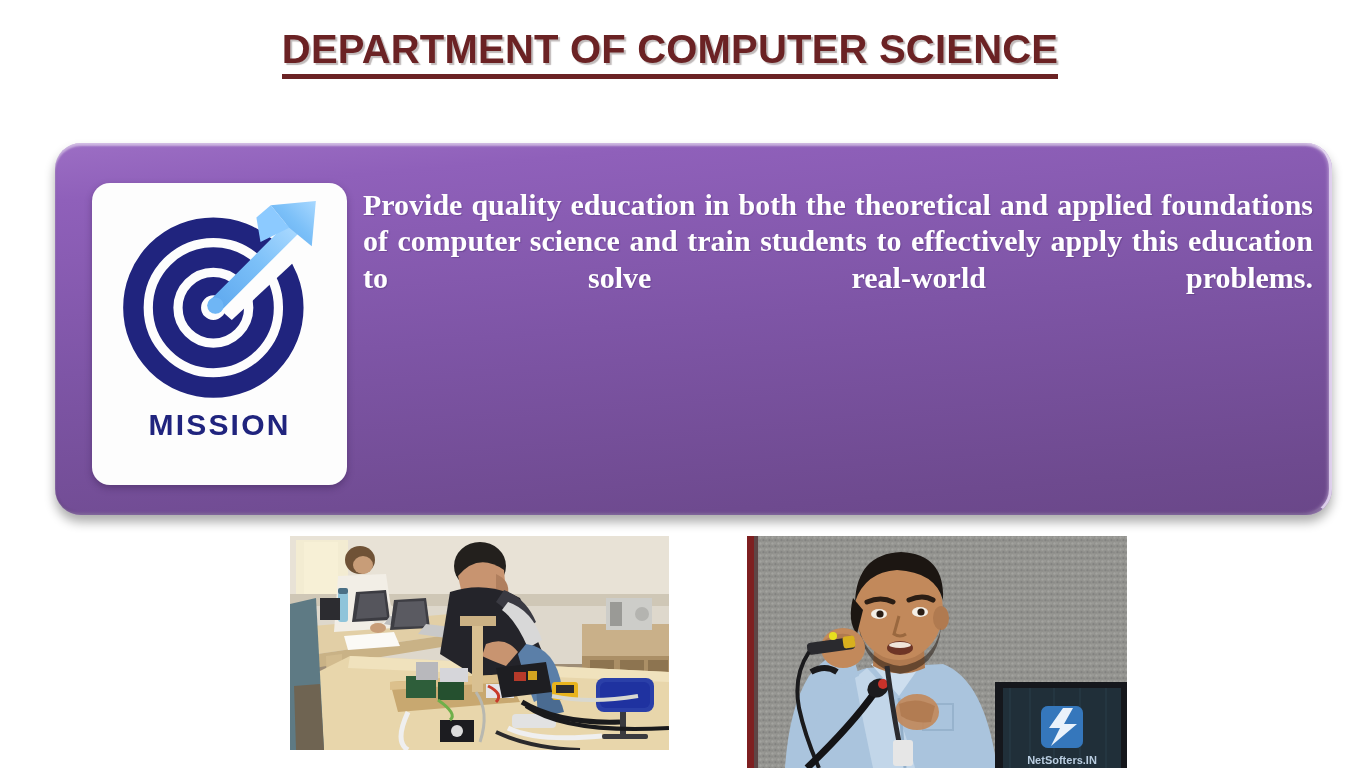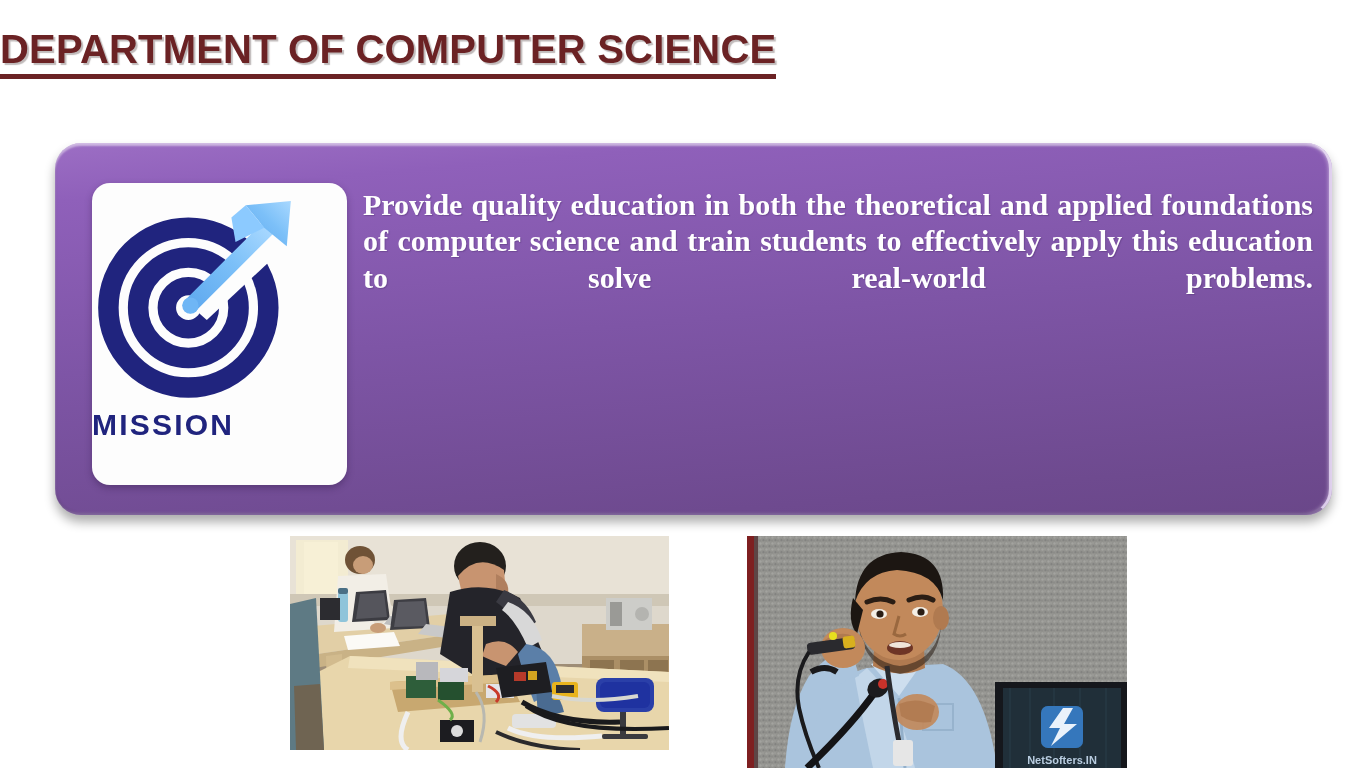--- a/index.html
+++ b/index.html
@@ -24,21 +24,21 @@
     background: #ffffff;
     overflow: hidden;
   }
 
   
   .title-wrap {
     position: absolute;
     left: 0;
     top: 28px;
     width: 1340px;
-    text-align: left;
+    text-align: center;
   }
   .slide-title {
     display: inline-block;
     font-family: "Liberation Sans", sans-serif;
     font-weight: bold;
     font-size: 40px;
     line-height: 1.05;
     letter-spacing: 0.2px;
     color: #6b2224;
     text-shadow: 2px 2px 1px rgba(140, 130, 130, 0.55);
@@ -81,20 +81,21 @@
     position: absolute;
     left: 37px;
     top: 40px;
     width: 255px;
     height: 302px;
     background: #fdfdfd;
     border-radius: 18px;
     box-shadow: 0 3px 7px rgba(40, 20, 60, 0.35);
     display: flex;
     flex-direction: column;
+    align-items: center;
     justify-content: flex-start;
     box-sizing: border-box;
     padding-top: 16px;
   }
   .mission-target {
     width: 205px;
     height: 205px;
     display: block;
   }
   .mission-card-label {

